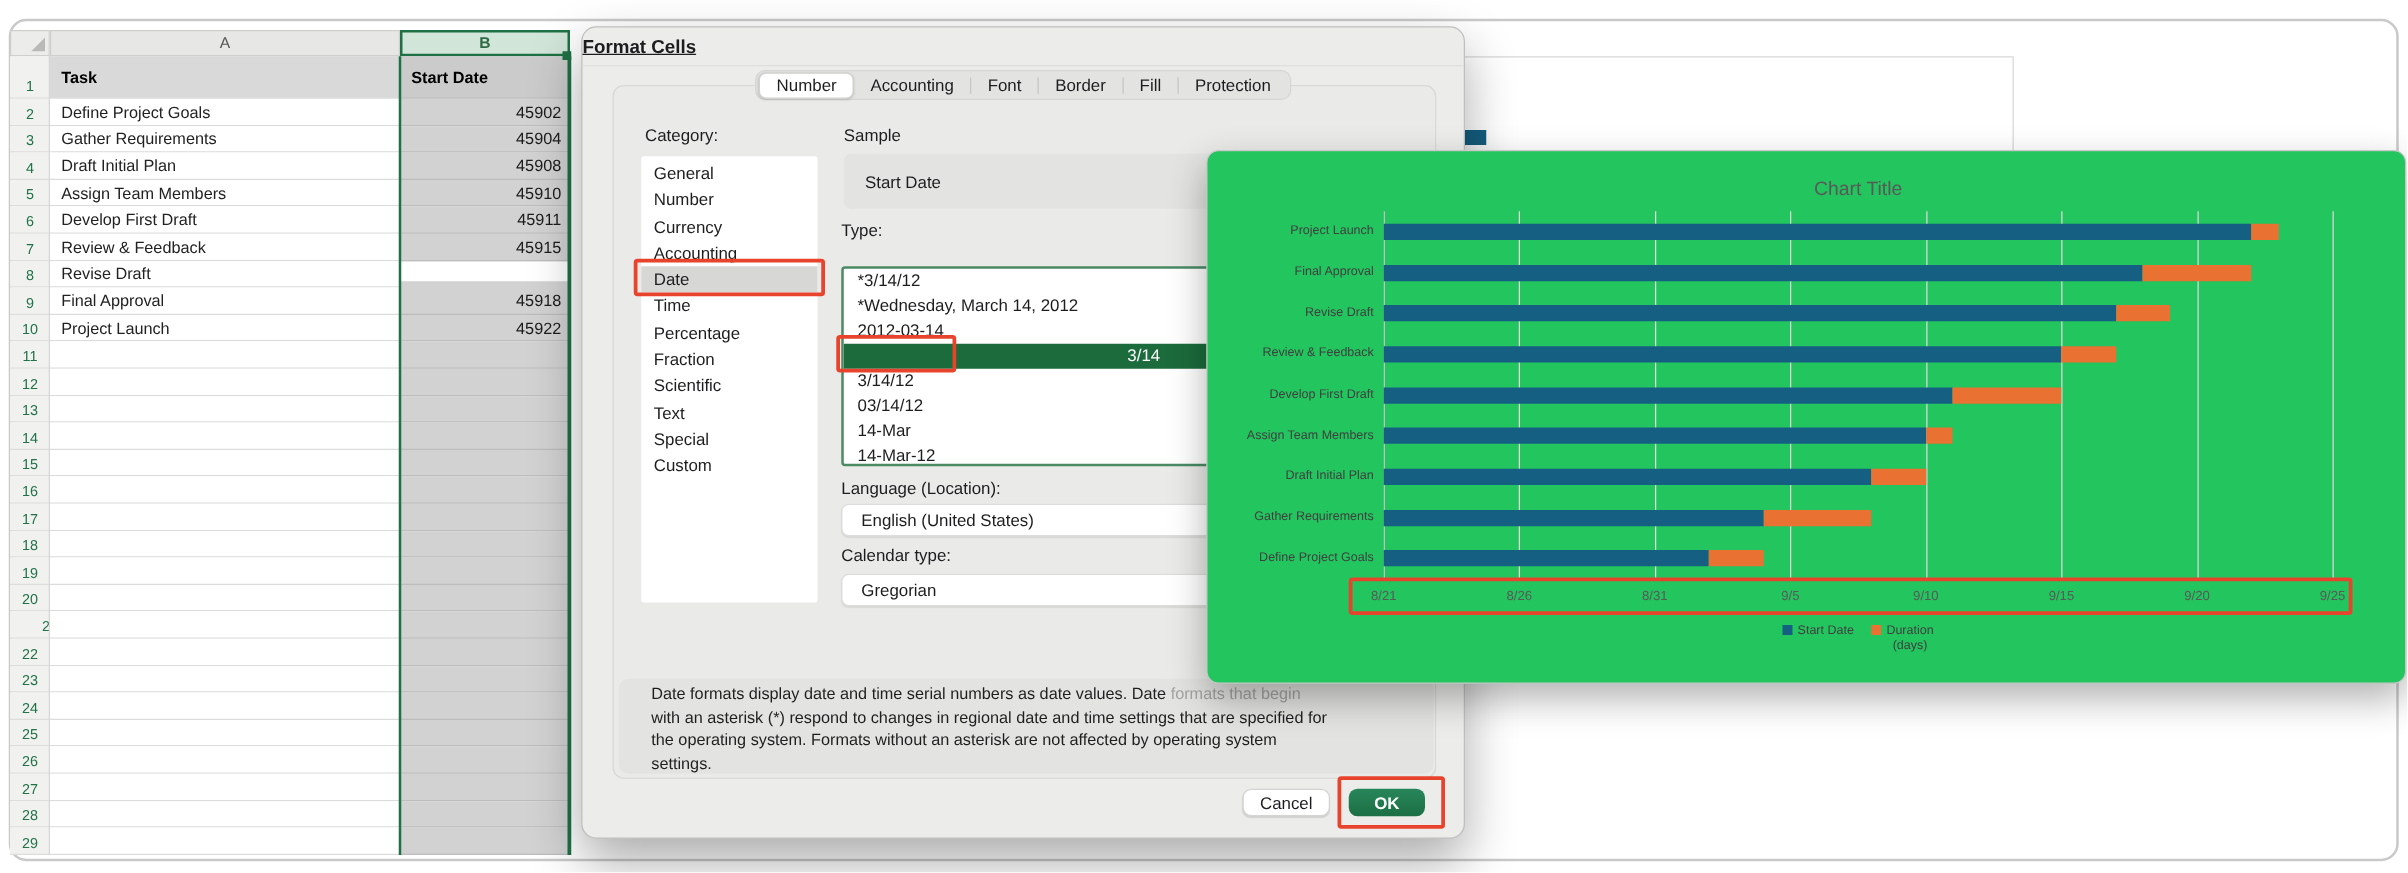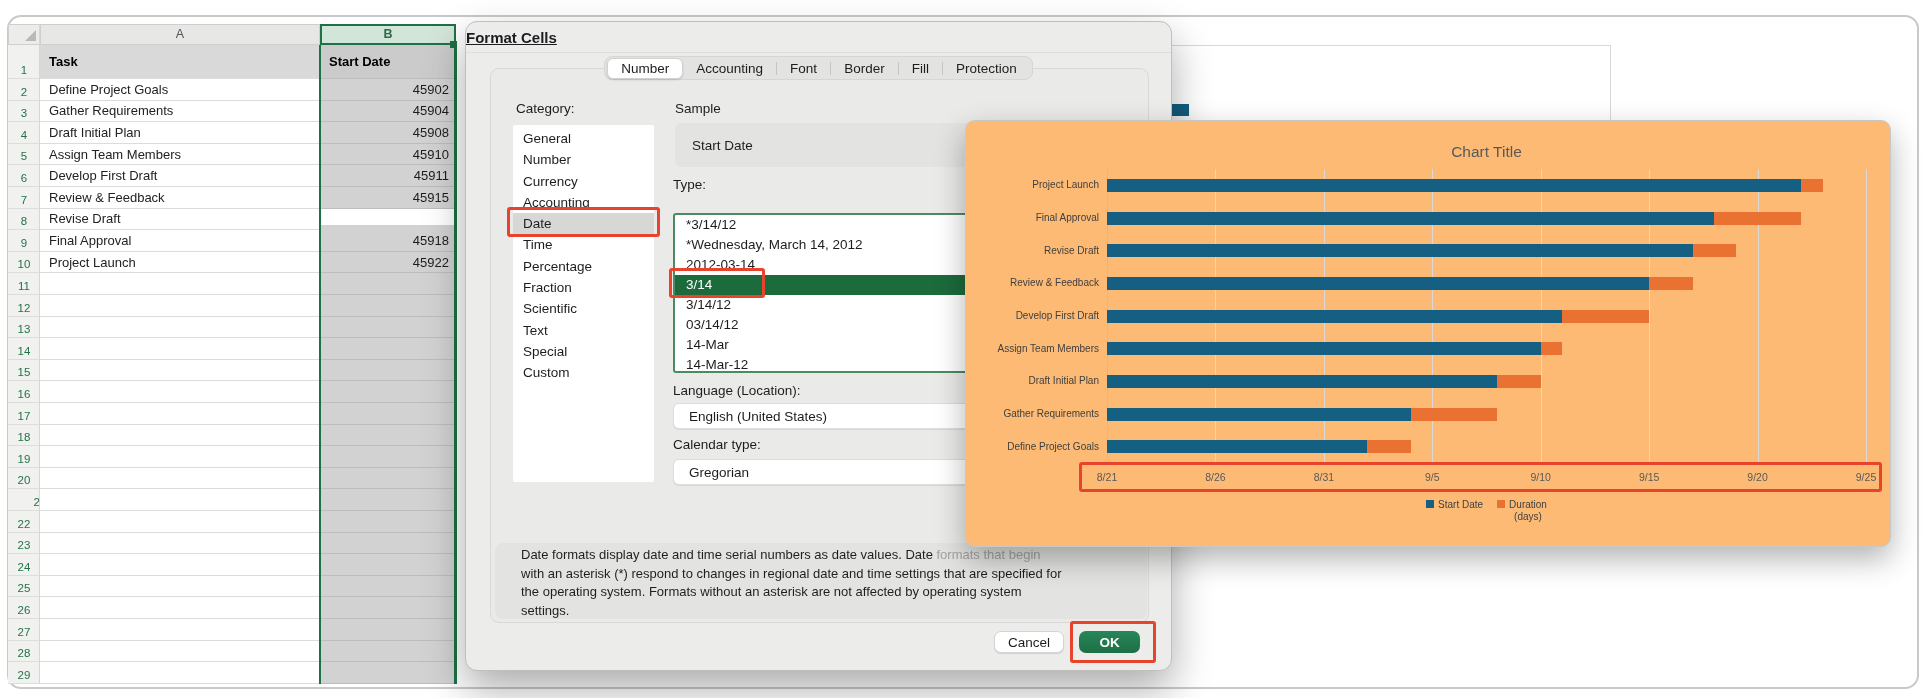--- a/index.html
+++ b/index.html
@@ -51,38 +51,38 @@
   .catlist{left:47px;top:103px;width:141px;height:357px;background:#fff;border-radius:2px;
            padding-top:3px;box-sizing:border-box;}
   .catitem{height:21.3px;line-height:21.3px;font-size:13.5px;color:#1d1d1f;padding-left:10px;}
   .catitem.sel{background:#d7d7d5;}
   .samplebox{left:209px;top:101px;width:471px;height:44px;background:#e3e3e1;border-radius:6px;
              display:flex;align-items:center;padding-left:17px;box-sizing:border-box;
              font-size:13.5px;color:#1d1d1f;}
   .typelist{left:207px;top:191px;width:473px;height:160px;background:#fff;
             border:2px solid #4b8b64;border-radius:3px;box-sizing:border-box;overflow:hidden;}
   .typeitem{height:20px;line-height:20px;font-size:13.5px;color:#1d1d1f;padding-left:11px;}
-  .typeitem.sel{background:#1c6b3c;color:#fff;}
+  .typeitem.sel{background:#1c6b3c;color:#fff;text-align:center;}
   .combo{background:#fff;border:1px solid #dddddb;border-radius:6px;box-shadow:0 1px 1px rgba(0,0,0,.08);
          display:flex;align-items:center;padding-left:15px;box-sizing:border-box;
          font-size:13.5px;color:#1d1d1f;height:26px;width:473px;left:207px;}
   .desccard{left:29px;top:521px;width:652px;height:76px;background:#e3e3e1;border-radius:8px;}
   .descline{left:55px;width:620px;font-size:13px;color:#1f1f1f;white-space:nowrap;}
   .dim{color:#a3a3a1;}
   .btn{height:22px;border-radius:7px;font-size:13.5px;display:flex;align-items:center;
        justify-content:center;box-sizing:border-box;}
   .btn-cancel{left:528px;top:609px;width:70px;background:#fff;border:1px solid #d4d4d2;
               box-shadow:0 1px 1px rgba(0,0,0,.12);color:#1d1d1f;}
   .btn-ok{left:613px;top:609px;width:61px;background:linear-gradient(#27865a,#1d6f44);
           color:#fff;font-weight:bold;}
   .redbox{border:3px solid #e8432c;border-radius:3px;box-sizing:border-box;z-index:9;}
   
-  .chart{left:965px;top:120px;width:924px;height:425px;background:#fdba74;
+  .chart{left:965px;top:120px;width:924px;height:425px;background:#22c55e;
          border:1.5px solid #c8c8c7;border-radius:10px;
-         box-shadow:0 12px 30px rgba(0,0,0,.30);z-index:8;}
+         box-shadow:0 12px 30px rgba(0,0,0,.30);z-index:8;padding-left:34px;}
   .chart-title{left:141px;top:22px;width:759px;text-align:center;font-size:15.5px;color:#595959;}
   .gridline{top:48px;width:1px;height:294px;background:#d9d9d9;}
   .gridline.first{background:#bfbfbf;}
   .axisline{left:141px;top:342px;width:759px;height:1px;background:#d9d9d9;}
   .catlabel{left:0;width:133px;text-align:right;font-size:10px;color:#404040;white-space:nowrap;}
   .barseg{height:13px;}
   .tick{top:350px;width:60px;text-align:center;font-size:10.5px;color:#595959;}
   .legendrow{left:141px;top:378px;width:759px;display:flex;justify-content:center;gap:14px;font-size:10px;color:#404040;}
   .legenditem{display:flex;align-items:flex-start;gap:4px;}
   .sq{width:8px;height:8px;margin-top:1px;}

